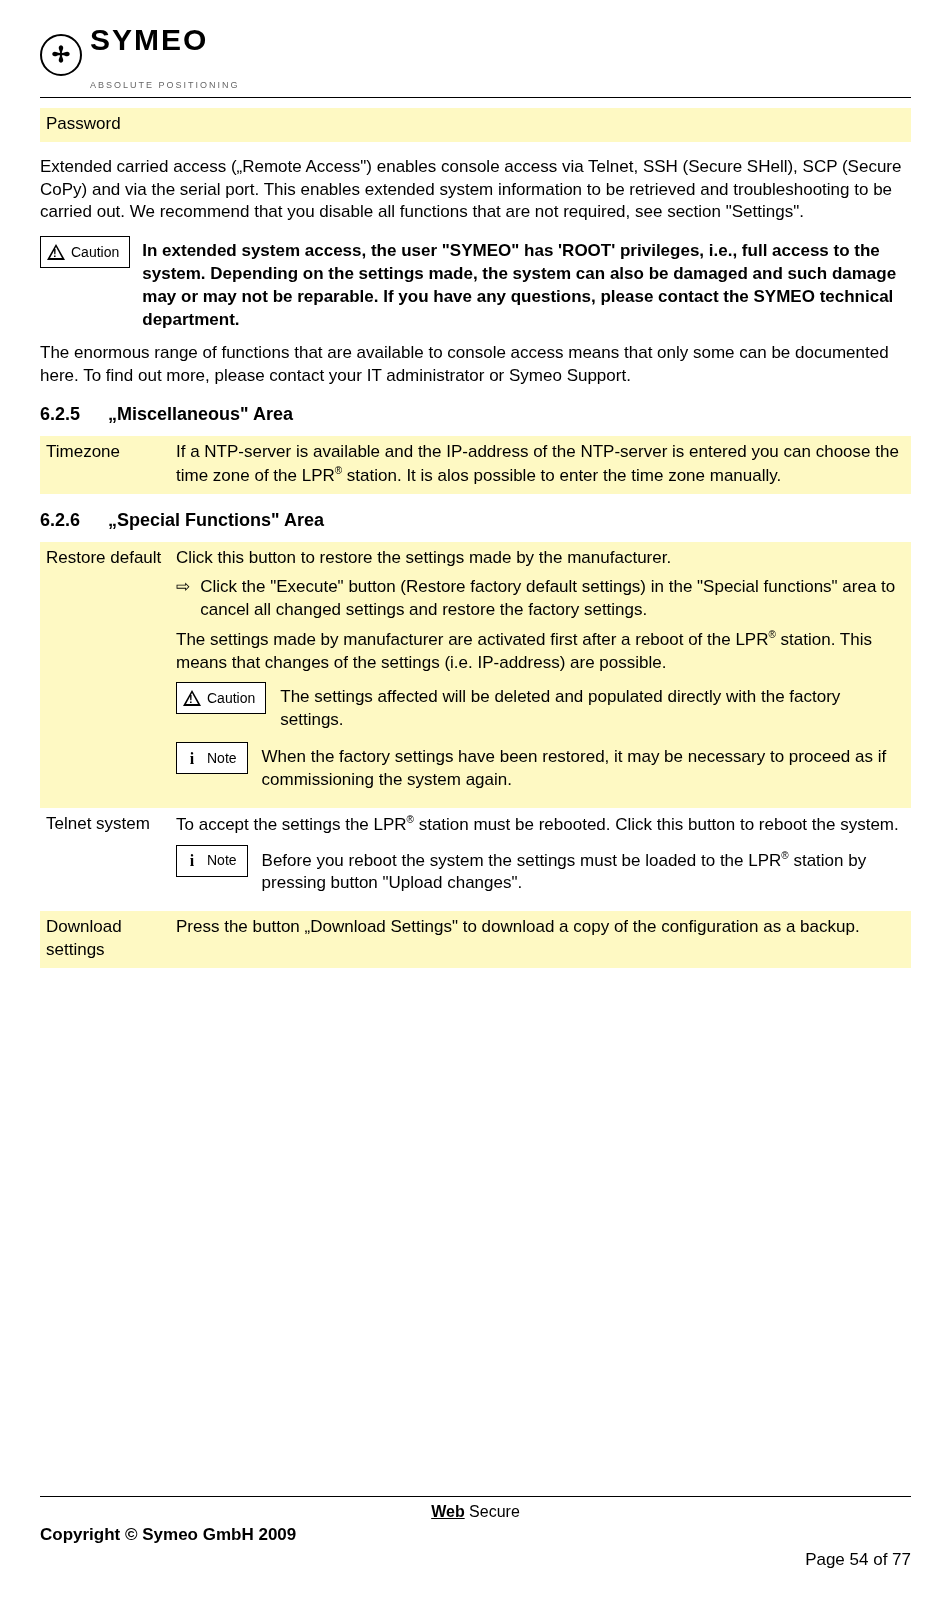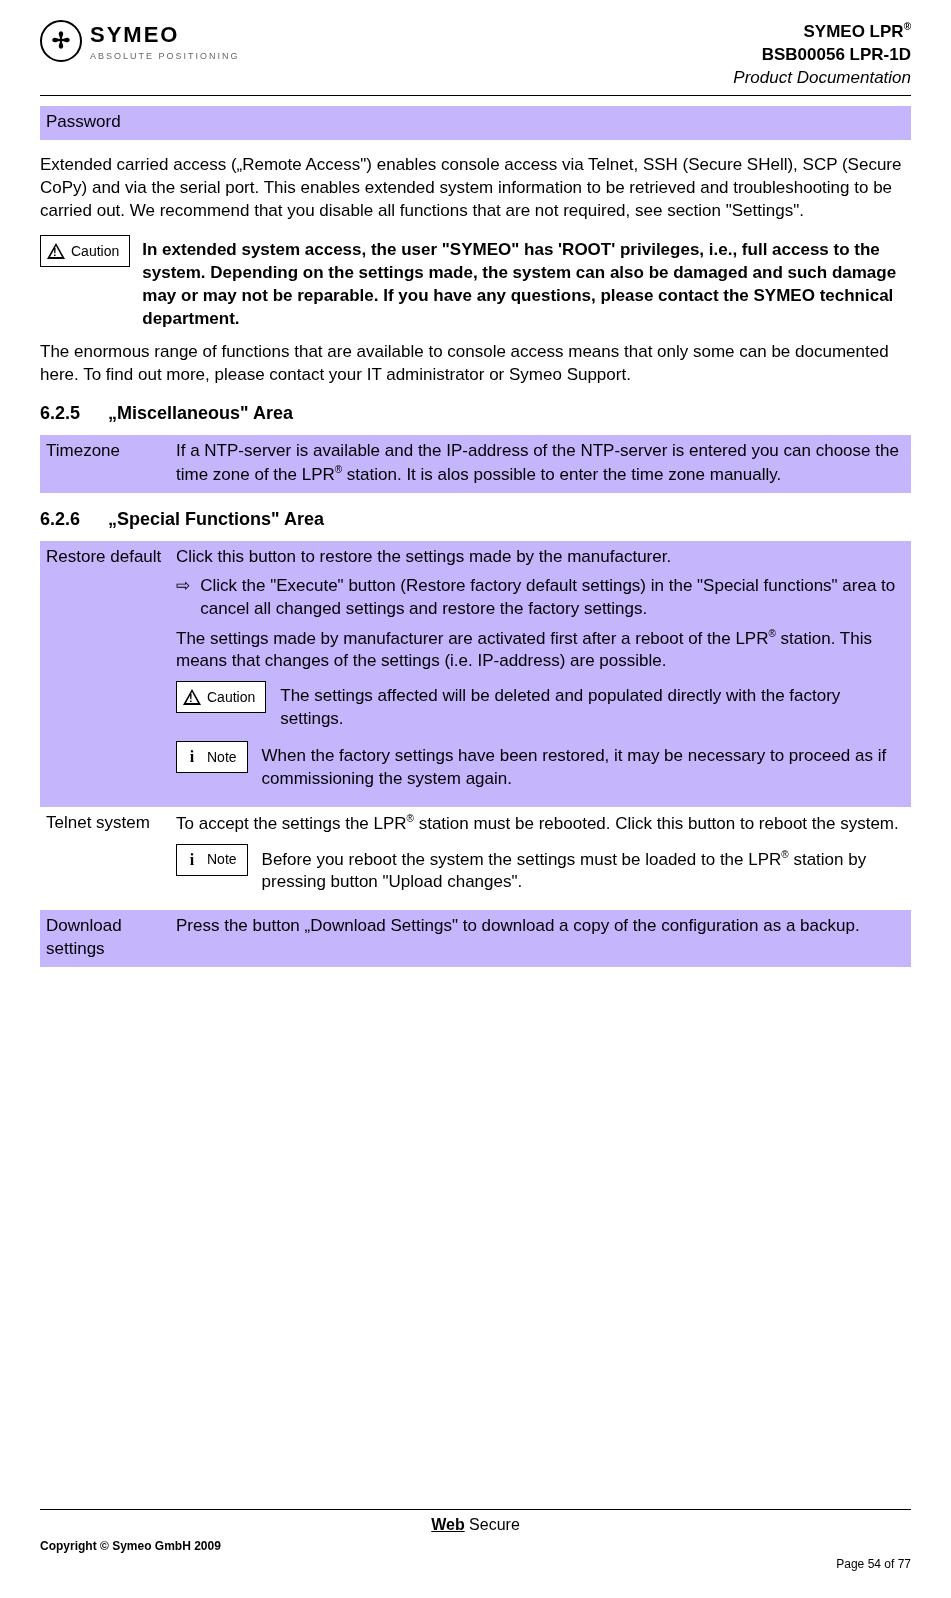--- a/index.html
+++ b/index.html
@@ -24,37 +24,37 @@
     padding-bottom: 6px;
     margin-bottom: 10px;
   }
   .logo-block { display: flex; align-items: center; gap: 8px; }
   .logo-circle {
     width: 42px; height: 42px; border: 2px solid #000; border-radius: 50%;
     display: flex; align-items: center; justify-content: center;
     font-weight: bold; font-size: 22px;
   }
   .logo-text { display: flex; flex-direction: column; }
-  .logo-name { font-size: 22px; font-weight: bold; letter-spacing: 2px; font-family: Arial, sans-serif; }
-  .logo-tag { font-size: 9px; letter-spacing: 2px; color: #666; }
+  .logo-name { font-size: 30px; font-weight: bold; letter-spacing: 2px; font-family: Arial, sans-serif; }
+  .logo-tag { font-size: 9px; letter-spacing: 2px; color: #666; margin-top: 18px; }
   .head-right { text-align: right; font-size: 17px; }
   .head-right .line1 sup { font-size: 10px; vertical-align: super; }
   .head-right .italic { font-style: italic; }
 
   table.dtable {
     width: 100%;
     border-collapse: collapse;
     margin: 4px 0 14px 0;
   }
   table.dtable td {
     vertical-align: top;
     padding: 5px 8px 6px 6px;
   }
   td.label { width: 130px; }
-  tr.shade td { background: #c4b5fd; }
+  tr.shade td { background: #fef9c3; }
 
   .para { margin: 8px 0 12px 0; }
 
   .callout-box {
     border: 1.5px solid #000;
     display: inline-flex;
     align-items: center;
     gap: 6px;
     padding: 3px 10px 3px 6px;
     font-size: 14px;
@@ -105,40 +105,35 @@
   .inner-callout-row .callout-box { flex: 0 0 auto; }
   .inner-callout-row .txt { flex: 1; padding-top: 4px; }
 
   .footer {
     position: absolute;
     left: 40px; right: 40px; bottom: 26px;
   }
   .footer-line { border-top: 1.5px solid #000; margin-bottom: 4px; }
   .footer-top { text-align: center; font-size: 16px; }
   .footer-top b { font-weight: bold; text-decoration: underline; }
-  .footer-row { display: flex; justify-content: space-between; font-size: 12px; margin-top: 2px; }
+  .footer-row { display: flex; justify-content: space-between; font-size: 17px; margin-top: 2px; }
   .italic { }
 </style>
 </head>
 <body>
 
 <div class="page">
 
   <div class="header">
     <div class="logo-block">
       <div class="logo-circle">✢</div>
       <div class="logo-text">
         <span class="logo-name">SYMEO</span>
         <span class="logo-tag">ABSOLUTE POSITIONING</span>
       </div>
-    </div>
-    <div class="head-right">
-      <div class="line1"><b><span>SYMEO LPR</span><sup>®</sup></b></div>
-      <div><b>BSB00056 LPR-1D</b></div>
-      <div class="italic">Product Documentation</div>
     </div>
   </div>
 
   <table class="dtable">
     <tbody>
         <tr class="shade">
       <td class="label">Password</td>
       <td></td>
     </tr>
   </tbody>

